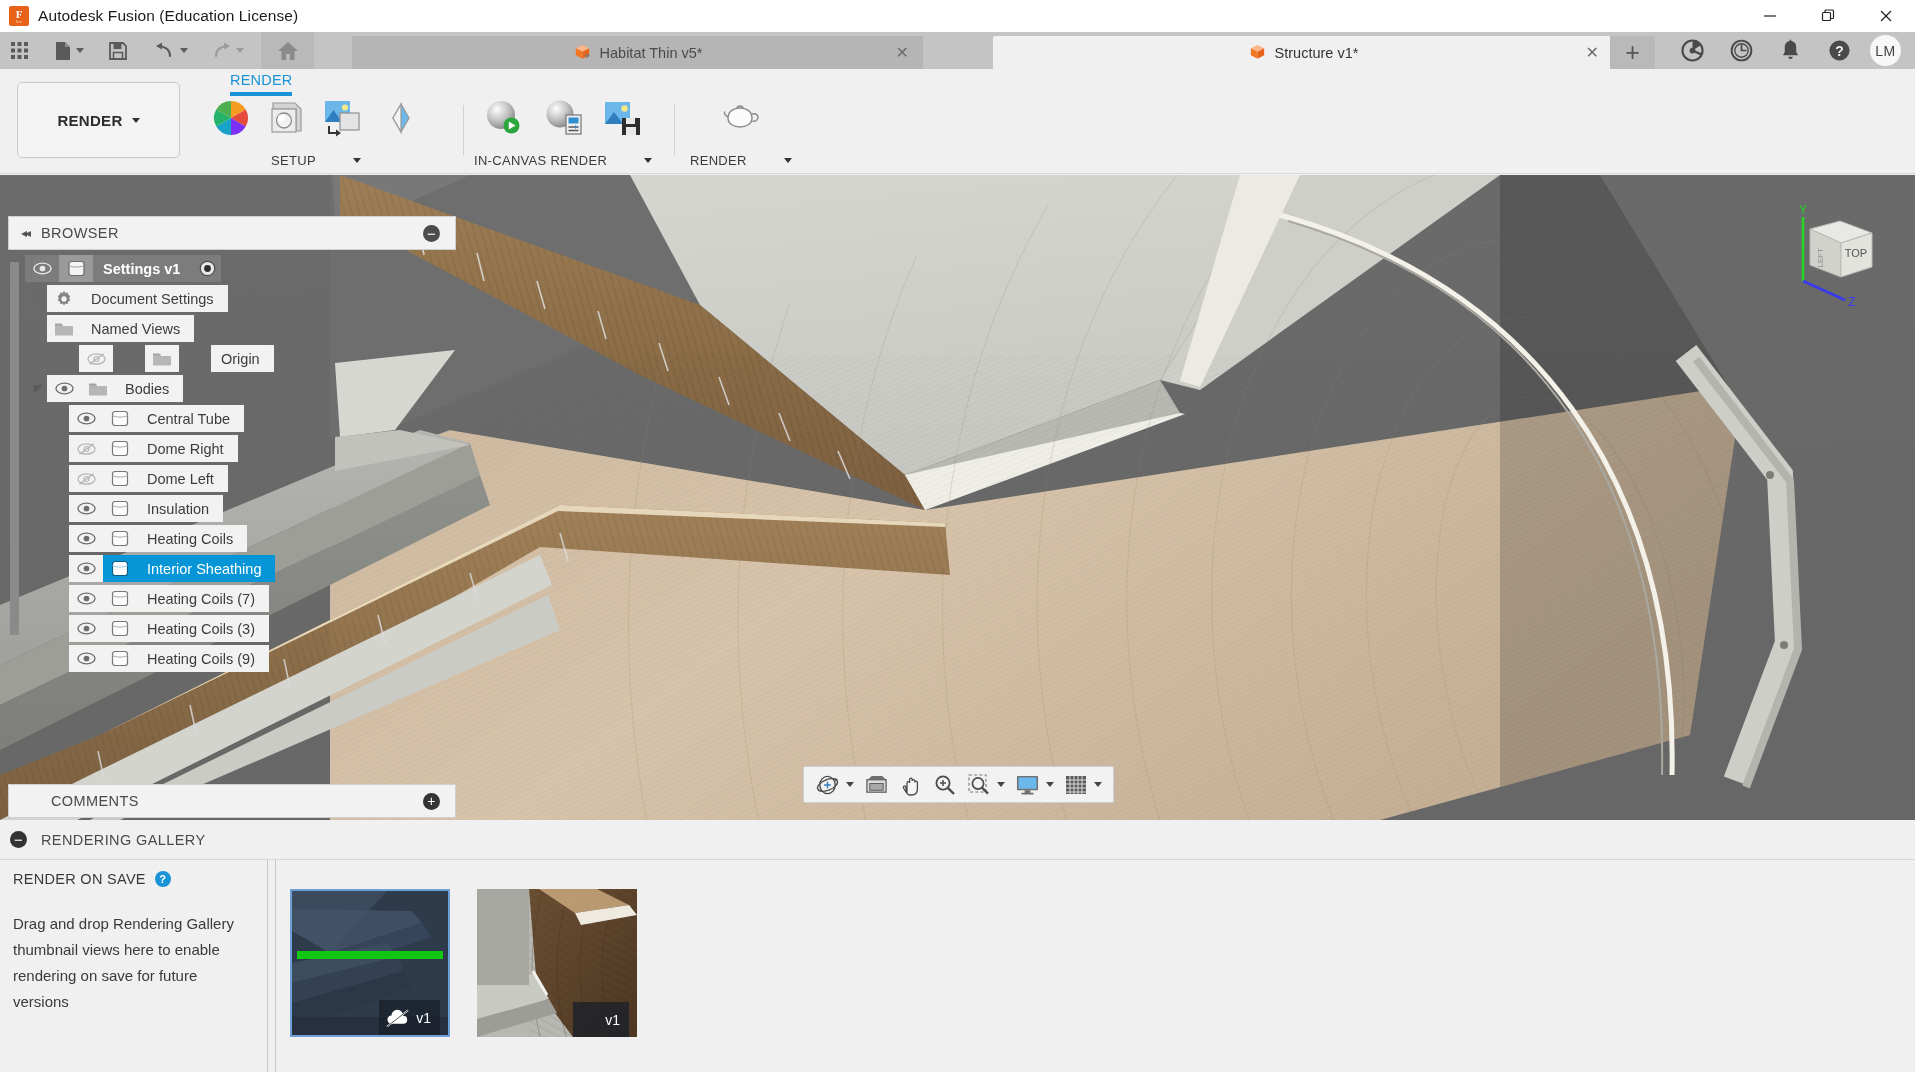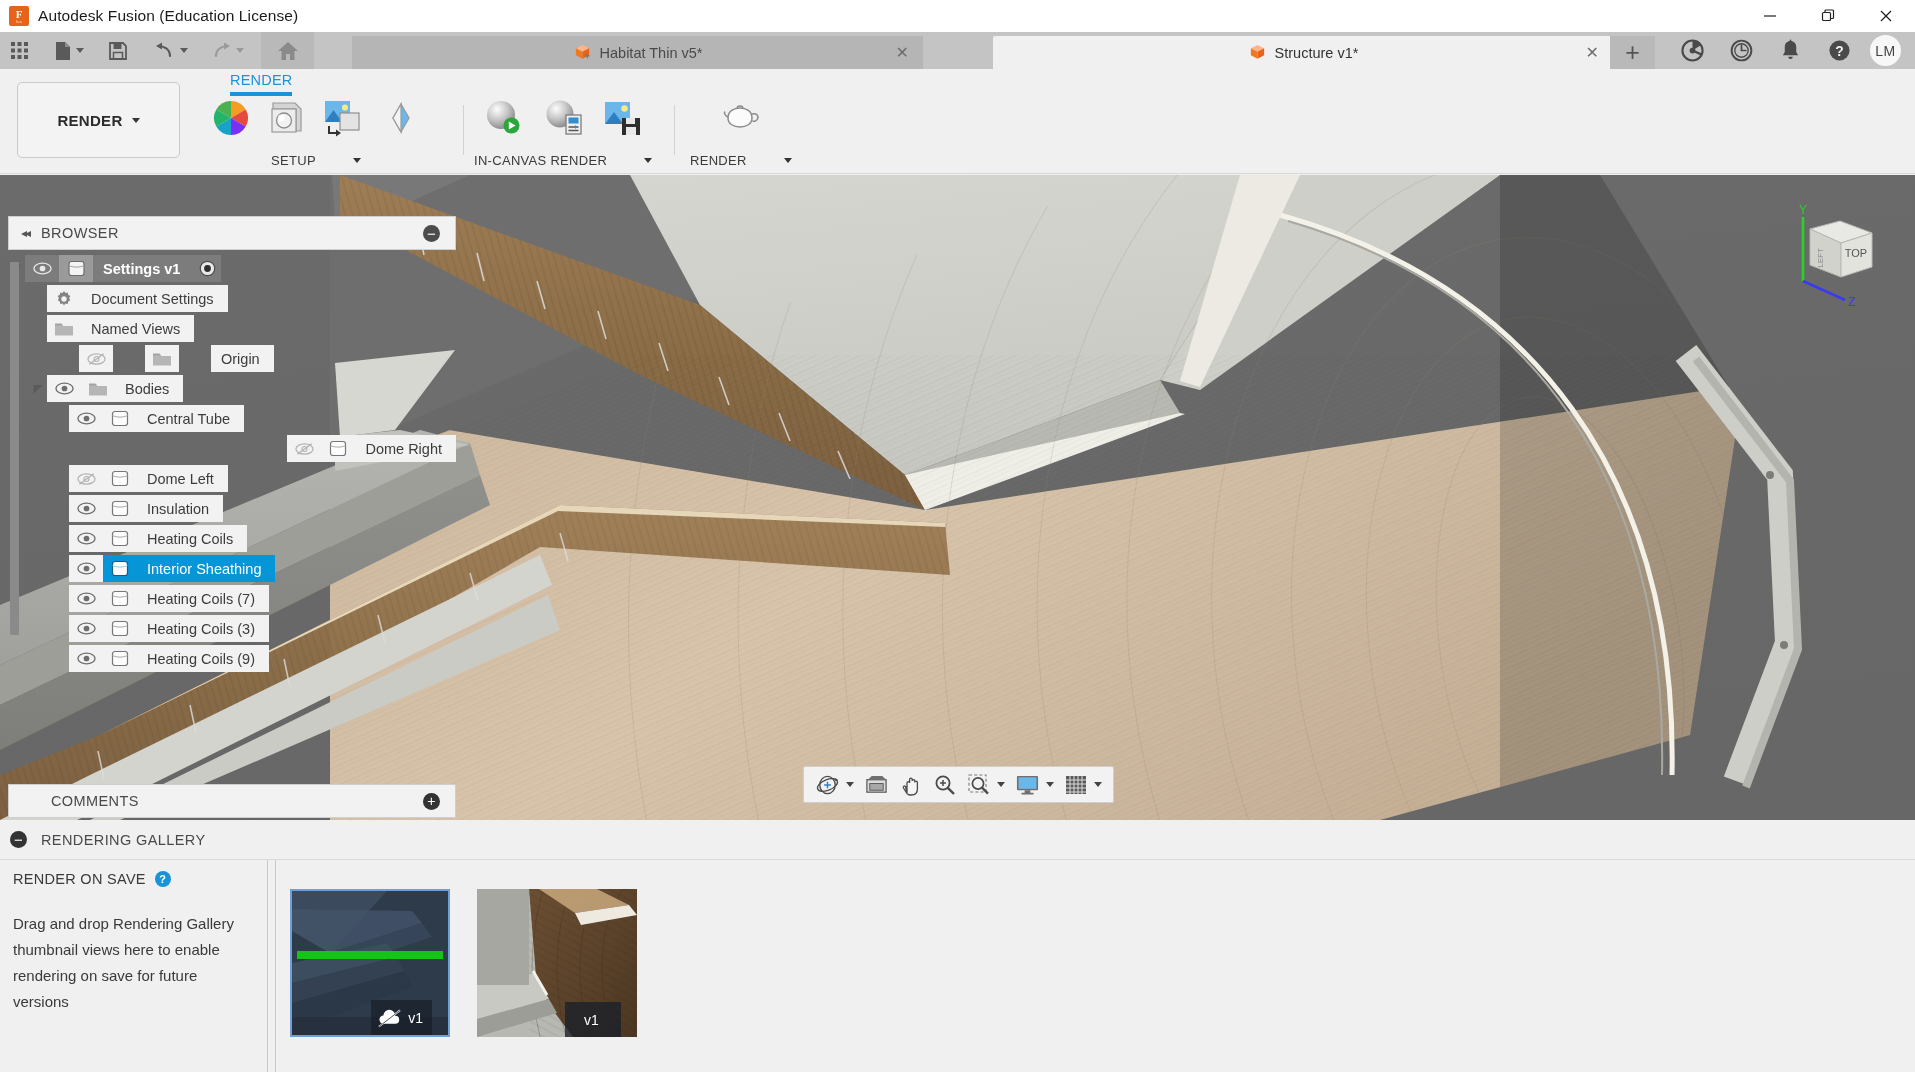--- a/index.html
+++ b/index.html
@@ -223,23 +223,23 @@
   }
   .ros-text {
     font-size: 15px; color: #3a3a3a; line-height: 26px; padding: 24px 0 0 13px;
     max-width: 240px;
   }
   .vdiv { position: absolute; top: 0; width: 1px; height: 212px; background: #c8c8c8; }
   .thumbs { position: absolute; left: 290px; top: 29px; display: flex; gap: 27px; }
   .thumb { width: 160px; height: 148px; position: relative; }
   .thumb.selected { border: 2px solid #6f9fd8; }
   .thumb-badge {
-    position: absolute; right: 16px; bottom: 0; height: 35px; min-width: 56px;
+    position: absolute; right: 8px; bottom: 0; height: 35px; min-width: 56px;
     background: rgba(25,32,42,.78); display: flex; align-items: center;
-    justify-content: center; padding: 0 9px 0 6px; gap: 6px;
+    justify-content: flex-end; padding: 0 9px 0 6px; gap: 6px;
   }
   .thumb-badge .vlabel { color: #fff; font-size: 14px; }
   .prog-bar {
     position: absolute; left: 5px; right: 5px; top: 60px; height: 8px; background: #13c613;
   }
 </style>
 </head>
 <body>
 
 <div class="app">
@@ -837,21 +837,21 @@
           </svg>
         </span>
         <span class="ticon">
           <svg width="20" height="17" viewBox="0 0 20 17">
             <rect x="2.5" y="1.5" width="15" height="14" rx="2.5" fill="#fdfdfd" stroke="#777" stroke-width="1.2"></rect>
             <path d="M2.5 5.5 C6 7.6 14 7.6 17.5 5.5" fill="none" stroke="#aaa" stroke-width="1"></path>
           </svg>
         </span>
         <span class="tlabel">Central Tube</span>
       </div>
-      <div class="tnode" style="margin-left: 44px; justify-content: flex-end;">
+      <div class="tnode" style="margin-left: 44px;">
         <span class="tarrow"></span>
         <span class="teye">
           <svg width="19" height="14" viewBox="0 0 20 14">
             <ellipse cx="10" cy="7" rx="9" ry="5.4" fill="none" stroke="#b3b3b3" stroke-width="1.3"></ellipse>
             <circle cx="10" cy="7" r="2.6" fill="none" stroke="#b3b3b3" stroke-width="1.2"></circle>
             <line x1="2.5" y1="12.5" x2="17.5" y2="1.5" stroke="#b3b3b3" stroke-width="1.4"></line>
           </svg>
         </span>
         <span class="ticon">
           <svg width="20" height="17" viewBox="0 0 20 17">

